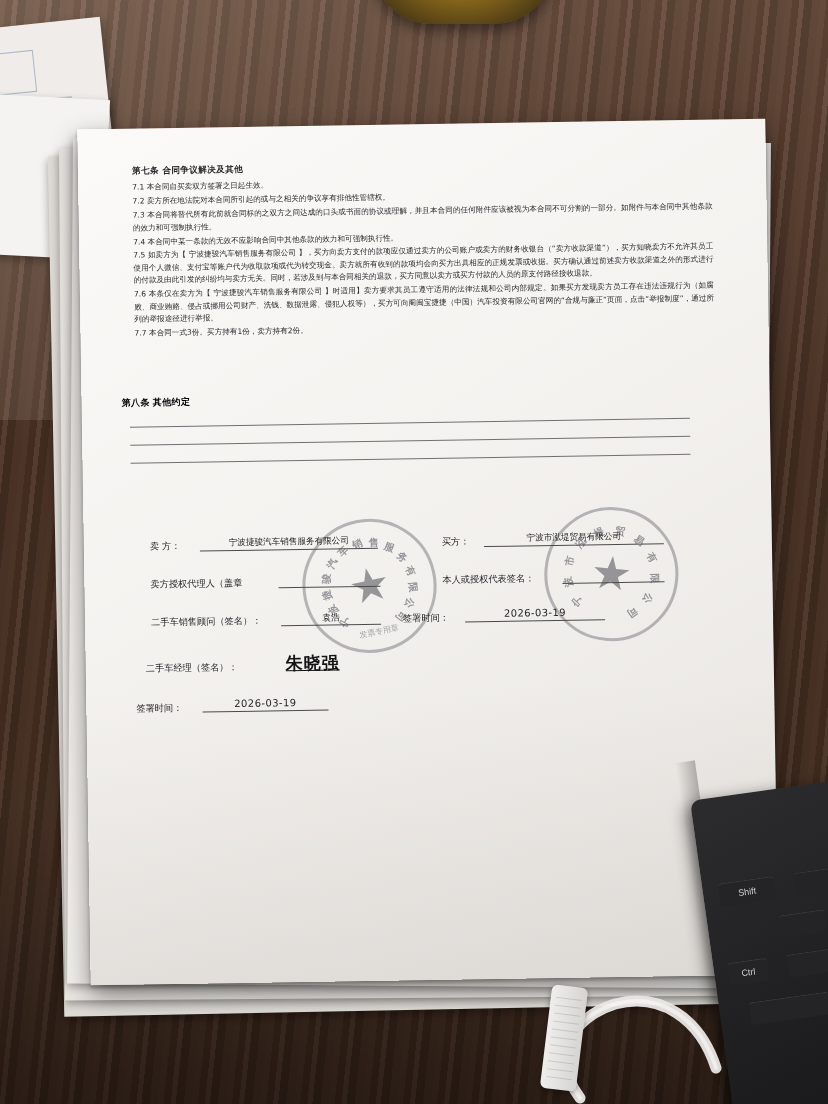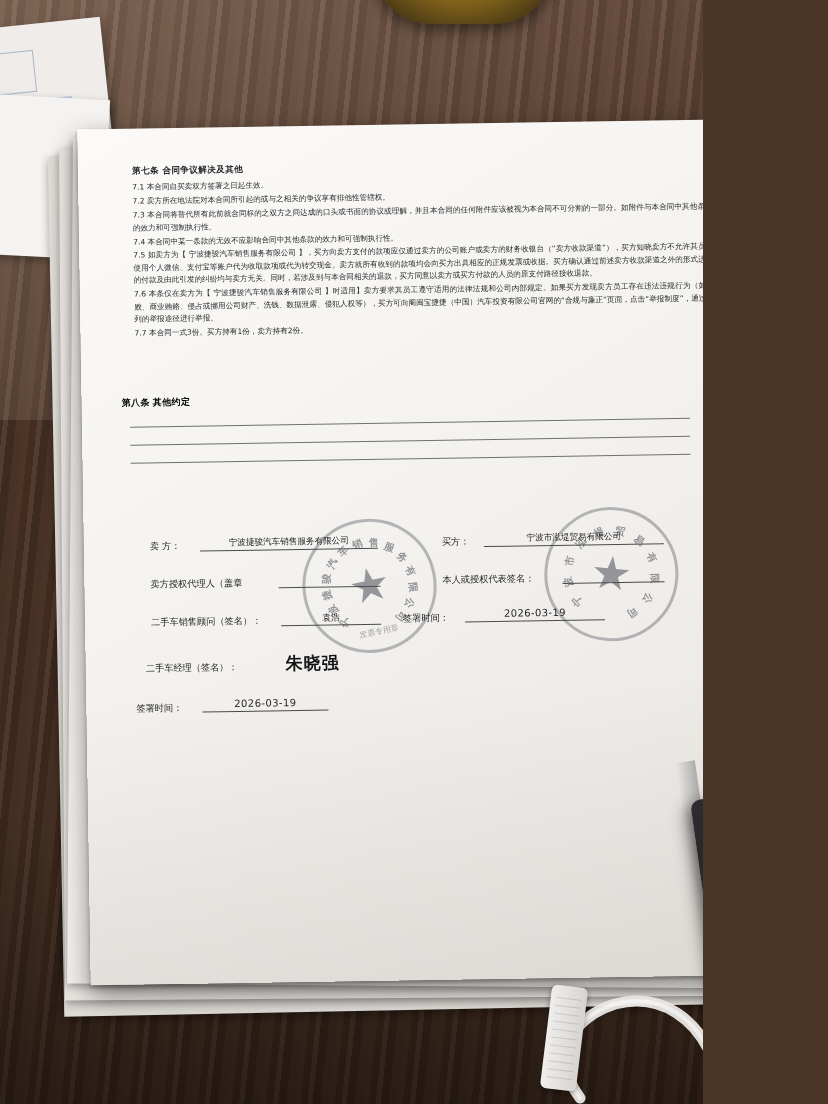--- a/index.html
+++ b/index.html
@@ -1,21 +1,21 @@
 <!DOCTYPE html>
 <html><head>
 <meta charset="utf-8">
 <style>
   html,body{margin:0;padding:0;}
   body{
     width:828px;height:1104px;overflow:hidden;
     font-family:"Liberation Sans","DejaVu Sans",sans-serif;
     background:#4a3526;
   }
-  #scene{position:relative;width:703px;height:1104px;overflow:hidden;}
+  #scene{position:relative;width:828px;height:1104px;overflow:hidden;}
 
   
   .desk{
     position:absolute;inset:0;
     background:
       linear-gradient(178deg, rgba(255,255,255,0.06) 0%, rgba(0,0,0,0.18) 40%, rgba(0,0,0,0.30) 100%),
       repeating-linear-gradient(96deg,
         #5d4130 0px,#5d4130 6px,
         #523626 6px,#523626 13px,
         #66493a 13px,#66493a 18px,
@@ -110,20 +110,21 @@
     font-size:8.6px;color:#1c1c1e;text-align:center;
   }
   .hand{
     font-family:"DejaVu Serif","Liberation Serif",serif;
     color:#1b1b1d;font-size:9px;
   }
   .hand-big{
     font-family:"DejaVu Serif","Liberation Serif",serif;
     font-size:17px;font-weight:bold;color:#141416;
     letter-spacing:1px;
+    text-decoration:underline;
   }
   .date-ink{
     font-family:"DejaVu Sans","Liberation Sans",sans-serif;
     font-size:10px;color:#1f1f22;letter-spacing:.4px;
   }
 
   
   .seal{
     position:absolute;width:128px;height:128px;border-radius:50%;
     border:3px solid rgba(108,108,116,.55);

